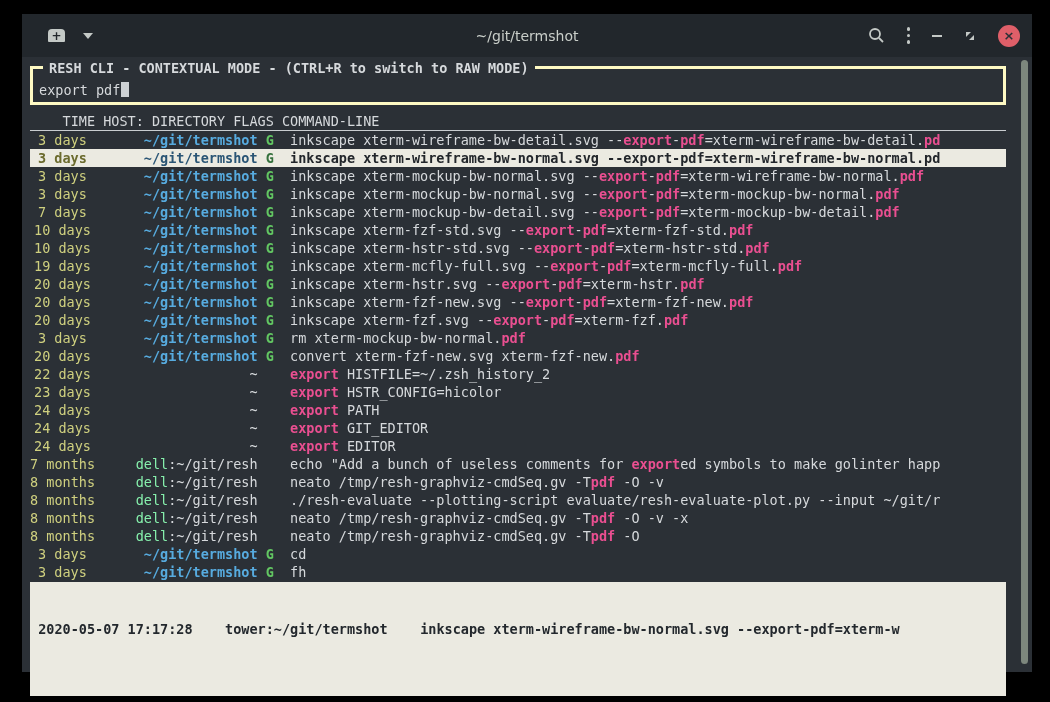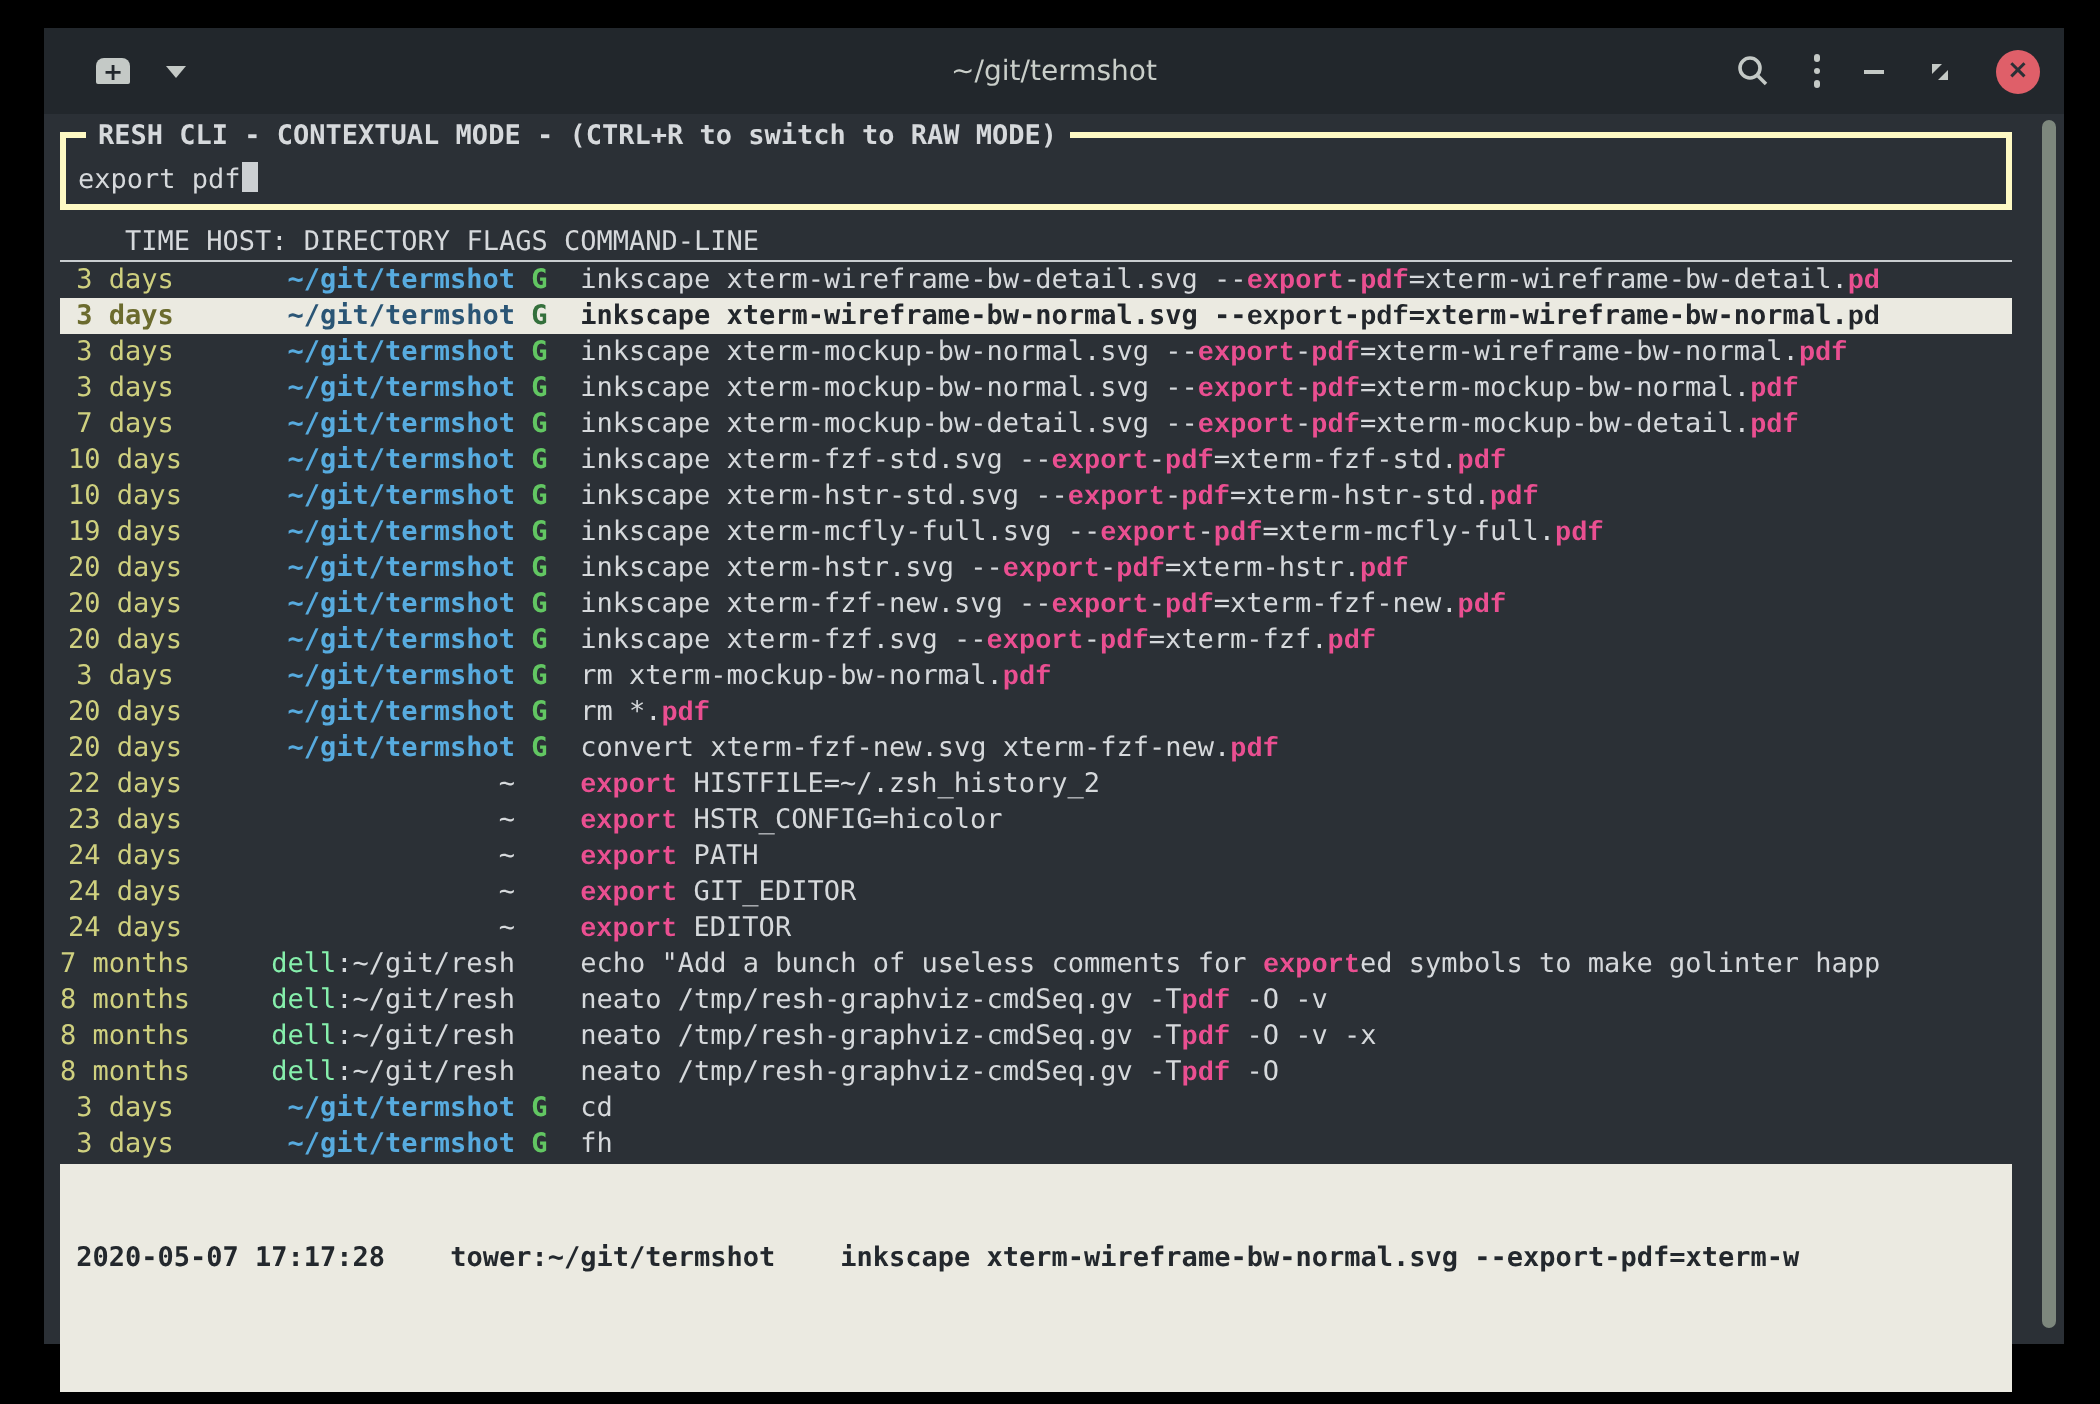--- a/index.html
+++ b/index.html
@@ -47,21 +47,21 @@
 
   .hdr{margin-top:8px;white-space:pre;border-bottom:1px solid #c9cdd0;line-height:17px;}
 
   .row{height:18px;line-height:18px;white-space:pre;overflow:hidden;}
   .c-time{display:inline-block;width:8ch;text-align:center;color:#cfd07f;}
   .c-host{display:inline-block;width:20ch;text-align:right;}
   .c-flag{display:inline-block;width:2ch;text-align:right;color:#62c662;font-weight:bold;}
   .c-cmd{padding-left:2ch;}
   .seg-dir{color:#57abdf;font-weight:bold;}
   .seg-host{color:#86efac;}
-  .seg-h{color:#ea4f91;font-weight:bold;font-family:Liberation Mono, monospace;}
+  .seg-h{color:#ea4f91;font-weight:bold;}
 
   .row.selected{background:#ebeae1;font-weight:bold;}
   .row.selected .c-time{color:#6b6b2e;}
   .row.selected .seg-dir{color:#2a5575;}
   .row.selected .c-flag{color:#34703c;}
   .row.selected .c-cmd,.row.selected .seg-h,.row.selected .seg-p{color:#22262b;}
 
   .detail{background:#ebeae1;color:#23282d;font-weight:bold;white-space:pre;line-height:19px;margin-top:1px;overflow:hidden;}
 
   .scrollbar{position:absolute;top:3px;bottom:8px;right:4px;width:7px;border-radius:4px;background:#7d877d;}
@@ -131,29 +131,29 @@
         <div class="row"><span class="c-time">3 days</span><span class="c-host"><span class="seg-dir">~/git/termshot</span></span><span class="c-flag">G</span><span class="c-cmd"><span class="seg-p">inkscape xterm-mockup-bw-normal.svg --</span><span class="seg-h">export</span><span class="seg-p">-</span><span class="seg-h">pdf</span><span class="seg-p">=xterm-wireframe-bw-normal.</span><span class="seg-h">pdf</span></span></div>
         <div class="row"><span class="c-time">3 days</span><span class="c-host"><span class="seg-dir">~/git/termshot</span></span><span class="c-flag">G</span><span class="c-cmd"><span class="seg-p">inkscape xterm-mockup-bw-normal.svg --</span><span class="seg-h">export</span><span class="seg-p">-</span><span class="seg-h">pdf</span><span class="seg-p">=xterm-mockup-bw-normal.</span><span class="seg-h">pdf</span></span></div>
         <div class="row"><span class="c-time">7 days</span><span class="c-host"><span class="seg-dir">~/git/termshot</span></span><span class="c-flag">G</span><span class="c-cmd"><span class="seg-p">inkscape xterm-mockup-bw-detail.svg --</span><span class="seg-h">export</span><span class="seg-p">-</span><span class="seg-h">pdf</span><span class="seg-p">=xterm-mockup-bw-detail.</span><span class="seg-h">pdf</span></span></div>
         <div class="row"><span class="c-time">10 days</span><span class="c-host"><span class="seg-dir">~/git/termshot</span></span><span class="c-flag">G</span><span class="c-cmd"><span class="seg-p">inkscape xterm-fzf-std.svg --</span><span class="seg-h">export</span><span class="seg-p">-</span><span class="seg-h">pdf</span><span class="seg-p">=xterm-fzf-std.</span><span class="seg-h">pdf</span></span></div>
         <div class="row"><span class="c-time">10 days</span><span class="c-host"><span class="seg-dir">~/git/termshot</span></span><span class="c-flag">G</span><span class="c-cmd"><span class="seg-p">inkscape xterm-hstr-std.svg --</span><span class="seg-h">export</span><span class="seg-p">-</span><span class="seg-h">pdf</span><span class="seg-p">=xterm-hstr-std.</span><span class="seg-h">pdf</span></span></div>
         <div class="row"><span class="c-time">19 days</span><span class="c-host"><span class="seg-dir">~/git/termshot</span></span><span class="c-flag">G</span><span class="c-cmd"><span class="seg-p">inkscape xterm-mcfly-full.svg --</span><span class="seg-h">export</span><span class="seg-p">-</span><span class="seg-h">pdf</span><span class="seg-p">=xterm-mcfly-full.</span><span class="seg-h">pdf</span></span></div>
         <div class="row"><span class="c-time">20 days</span><span class="c-host"><span class="seg-dir">~/git/termshot</span></span><span class="c-flag">G</span><span class="c-cmd"><span class="seg-p">inkscape xterm-hstr.svg --</span><span class="seg-h">export</span><span class="seg-p">-</span><span class="seg-h">pdf</span><span class="seg-p">=xterm-hstr.</span><span class="seg-h">pdf</span></span></div>
         <div class="row"><span class="c-time">20 days</span><span class="c-host"><span class="seg-dir">~/git/termshot</span></span><span class="c-flag">G</span><span class="c-cmd"><span class="seg-p">inkscape xterm-fzf-new.svg --</span><span class="seg-h">export</span><span class="seg-p">-</span><span class="seg-h">pdf</span><span class="seg-p">=xterm-fzf-new.</span><span class="seg-h">pdf</span></span></div>
         <div class="row"><span class="c-time">20 days</span><span class="c-host"><span class="seg-dir">~/git/termshot</span></span><span class="c-flag">G</span><span class="c-cmd"><span class="seg-p">inkscape xterm-fzf.svg --</span><span class="seg-h">export</span><span class="seg-p">-</span><span class="seg-h">pdf</span><span class="seg-p">=xterm-fzf.</span><span class="seg-h">pdf</span></span></div>
         <div class="row"><span class="c-time">3 days</span><span class="c-host"><span class="seg-dir">~/git/termshot</span></span><span class="c-flag">G</span><span class="c-cmd"><span class="seg-p">rm xterm-mockup-bw-normal.</span><span class="seg-h">pdf</span></span></div>
-        <div class="row"><span class="c-time">20 days</span><span class="c-host"><span class="seg-dir">~/git/termshot</span></span><span class="c-flag">G</span><span class="c-cmd"><span class="seg-p">rm *.</span><span class="seg-h">pdf</span></span></div>
         <div class="row"><span class="c-time">20 days</span><span class="c-host"><span class="seg-dir">~/git/termshot</span></span><span class="c-flag">G</span><span class="c-cmd"><span class="seg-p">convert xterm-fzf-new.svg xterm-fzf-new.</span><span class="seg-h">pdf</span></span></div>
         <div class="row"><span class="c-time">22 days</span><span class="c-host"><span class="seg-p">~</span></span><span class="c-flag"></span><span class="c-cmd"><span class="seg-h">export</span><span class="seg-p"> HISTFILE=~/.zsh_history_2</span></span></div>
         <div class="row"><span class="c-time">23 days</span><span class="c-host"><span class="seg-p">~</span></span><span class="c-flag"></span><span class="c-cmd"><span class="seg-h">export</span><span class="seg-p"> HSTR_CONFIG=hicolor</span></span></div>
         <div class="row"><span class="c-time">24 days</span><span class="c-host"><span class="seg-p">~</span></span><span class="c-flag"></span><span class="c-cmd"><span class="seg-h">export</span><span class="seg-p"> PATH</span></span></div>
         <div class="row"><span class="c-time">24 days</span><span class="c-host"><span class="seg-p">~</span></span><span class="c-flag"></span><span class="c-cmd"><span class="seg-h">export</span><span class="seg-p"> GIT_EDITOR</span></span></div>
         <div class="row"><span class="c-time">24 days</span><span class="c-host"><span class="seg-p">~</span></span><span class="c-flag"></span><span class="c-cmd"><span class="seg-h">export</span><span class="seg-p"> EDITOR</span></span></div>
         <div class="row"><span class="c-time">7 months</span><span class="c-host"><span class="seg-host">dell</span><span class="seg-p">:~/git/resh</span></span><span class="c-flag"></span><span class="c-cmd"><span class="seg-p">echo "Add a bunch of useless comments for </span><span class="seg-h">export</span><span class="seg-p">ed symbols to make golinter happ</span></span></div>
         <div class="row"><span class="c-time">8 months</span><span class="c-host"><span class="seg-host">dell</span><span class="seg-p">:~/git/resh</span></span><span class="c-flag"></span><span class="c-cmd"><span class="seg-p">neato /tmp/resh-graphviz-cmdSeq.gv -T</span><span class="seg-h">pdf</span><span class="seg-p"> -O -v</span></span></div>
+        <div class="row"><span class="c-time">8 months</span><span class="c-host"><span class="seg-host">dell</span><span class="seg-p">:~/git/resh</span></span><span class="c-flag"></span><span class="c-cmd"><span class="seg-p">./resh-evaluate --plotting-script evaluate/resh-evaluate-plot.py --input ~/git/r</span></span></div>
         <div class="row"><span class="c-time">8 months</span><span class="c-host"><span class="seg-host">dell</span><span class="seg-p">:~/git/resh</span></span><span class="c-flag"></span><span class="c-cmd"><span class="seg-p">neato /tmp/resh-graphviz-cmdSeq.gv -T</span><span class="seg-h">pdf</span><span class="seg-p"> -O -v -x</span></span></div>
         <div class="row"><span class="c-time">8 months</span><span class="c-host"><span class="seg-host">dell</span><span class="seg-p">:~/git/resh</span></span><span class="c-flag"></span><span class="c-cmd"><span class="seg-p">neato /tmp/resh-graphviz-cmdSeq.gv -T</span><span class="seg-h">pdf</span><span class="seg-p"> -O</span></span></div>
         <div class="row"><span class="c-time">3 days</span><span class="c-host"><span class="seg-dir">~/git/termshot</span></span><span class="c-flag">G</span><span class="c-cmd"><span class="seg-p">cd</span></span></div>
         <div class="row"><span class="c-time">3 days</span><span class="c-host"><span class="seg-dir">~/git/termshot</span></span><span class="c-flag">G</span><span class="c-cmd"><span class="seg-p">fh</span></span></div>
       </div>
 
     <div class="detail">
       <div> 2020-05-07 17:17:28    tower:~/git/termshot    inkscape xterm-wireframe-bw-normal.svg --export-pdf=xterm-w</div>
       
     </div>

